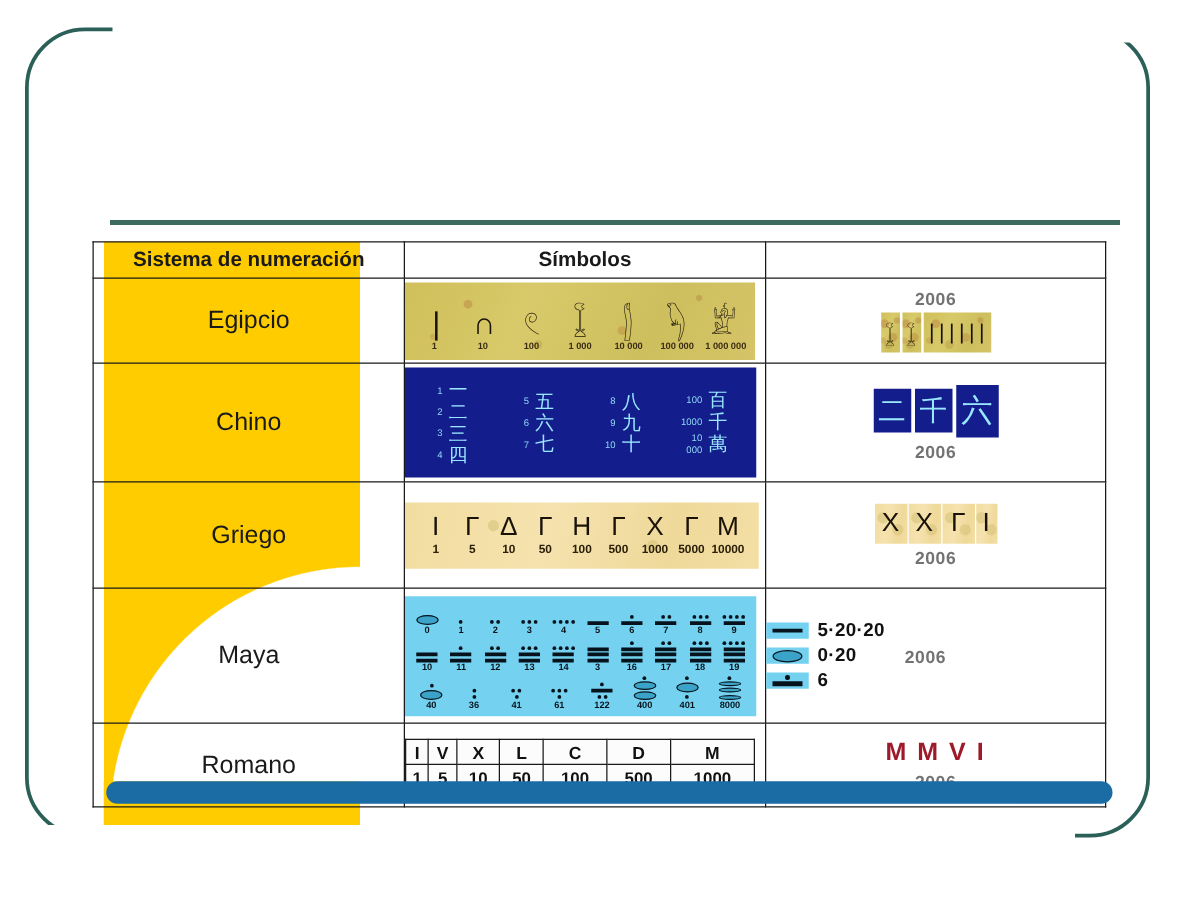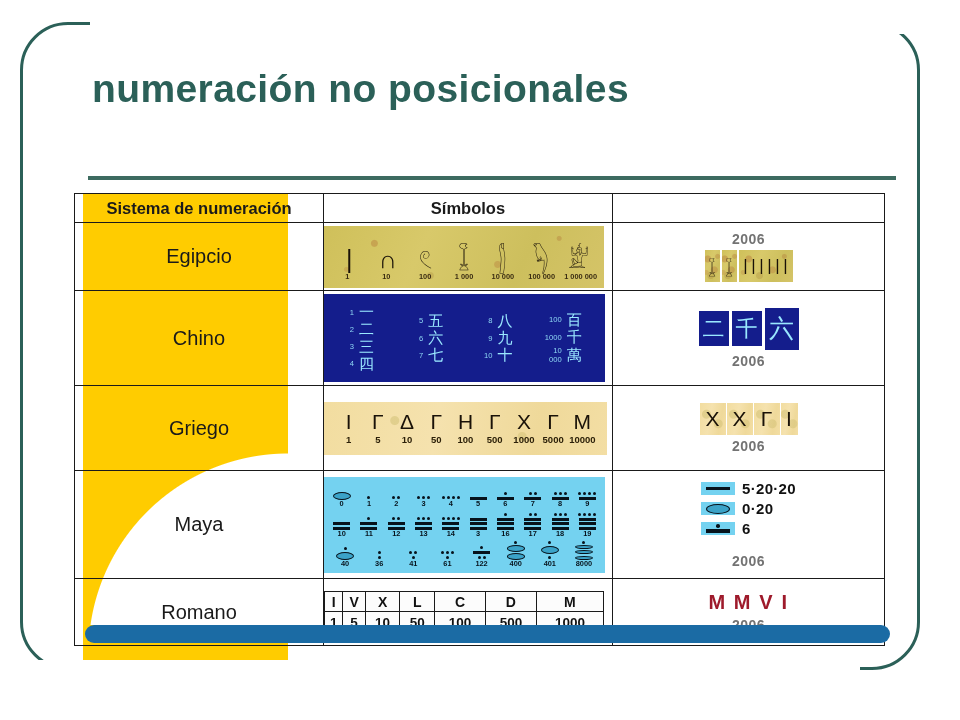--- a/index.html
+++ b/index.html
@@ -232,21 +232,21 @@
   .chi-tile.tall { width: 34px; height: 42px; font-size: 25px; }
 
   .gr-ex-row { display: flex; align-items: center; gap: 1px; }
   .gr-tile {
     height: 32px; min-width: 22px;
     display: flex; align-items: center; justify-content: center;
     font-size: 21px; color: #1a1208; padding: 0 2px;
   }
   .gr-tile.narrow { min-width: 13px; }
 
-  .maya-ex { display: flex; align-items: center; gap: 16px; flex-direction: column; }
+  .maya-ex { display: flex; align-items: center; gap: 16px; }
   .maya-ex-rows { display: flex; flex-direction: column; gap: 3px; }
   .maya-ex-line { display: flex; align-items: center; gap: 7px; }
   .maya-ex-glyph {
     width: 34px; height: 13px;
     background: #74d2f0;
     display: flex; flex-direction: column; align-items: center; justify-content: center; gap: 1.5px;
   }
   .maya-ex-bar { width: 24px; height: 3.5px; background: #07131c; }
   .maya-ex-dot { width: 3.5px; height: 3.5px; background: #07131c; border-radius: 50%; }
   .maya-ex-shell { width: 22px; height: 8px; border-radius: 50%; background: #3ba3c8; border: 1.3px solid #07131c; }
@@ -271,21 +271,20 @@
   }
 </style>
 </head>
 <body>
 
 <div id="slide-frame"></div>
 <div id="frame-mask-top"></div>
 <div id="frame-mask-bottom"></div>
 
 <div id="title-block">
-  <div class="slide-title">numeración no posicionales</div>
 </div>
 <div id="title-rule"></div>
 
 <div id="yellow-shape"></div>
 <div id="yellow-foot"></div>
 
 <table id="nsys-table">
   <colgroup>
     <col class="col-sys">
       <col class="col-sym">

